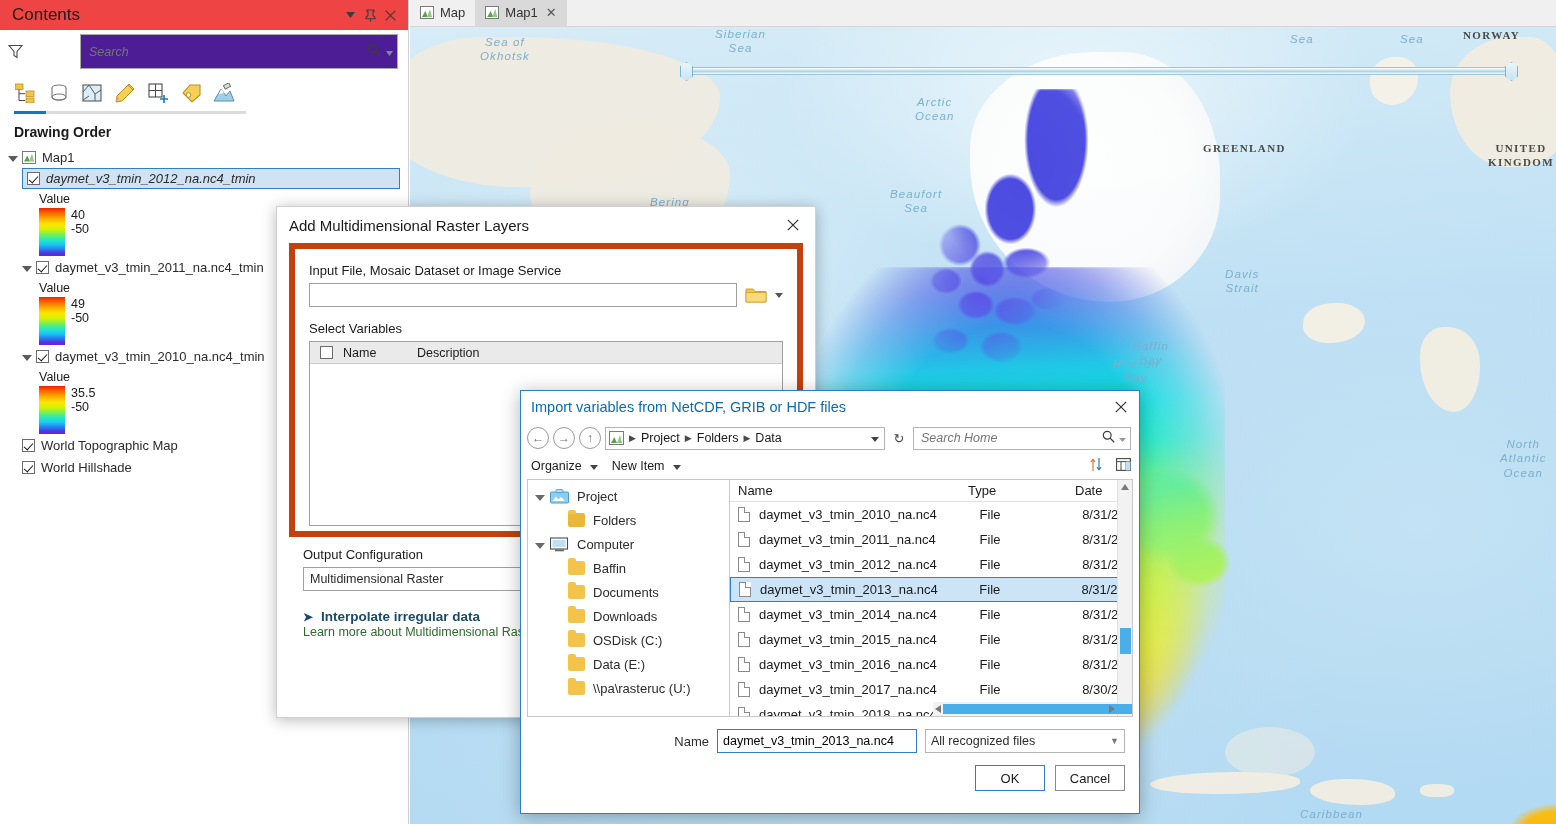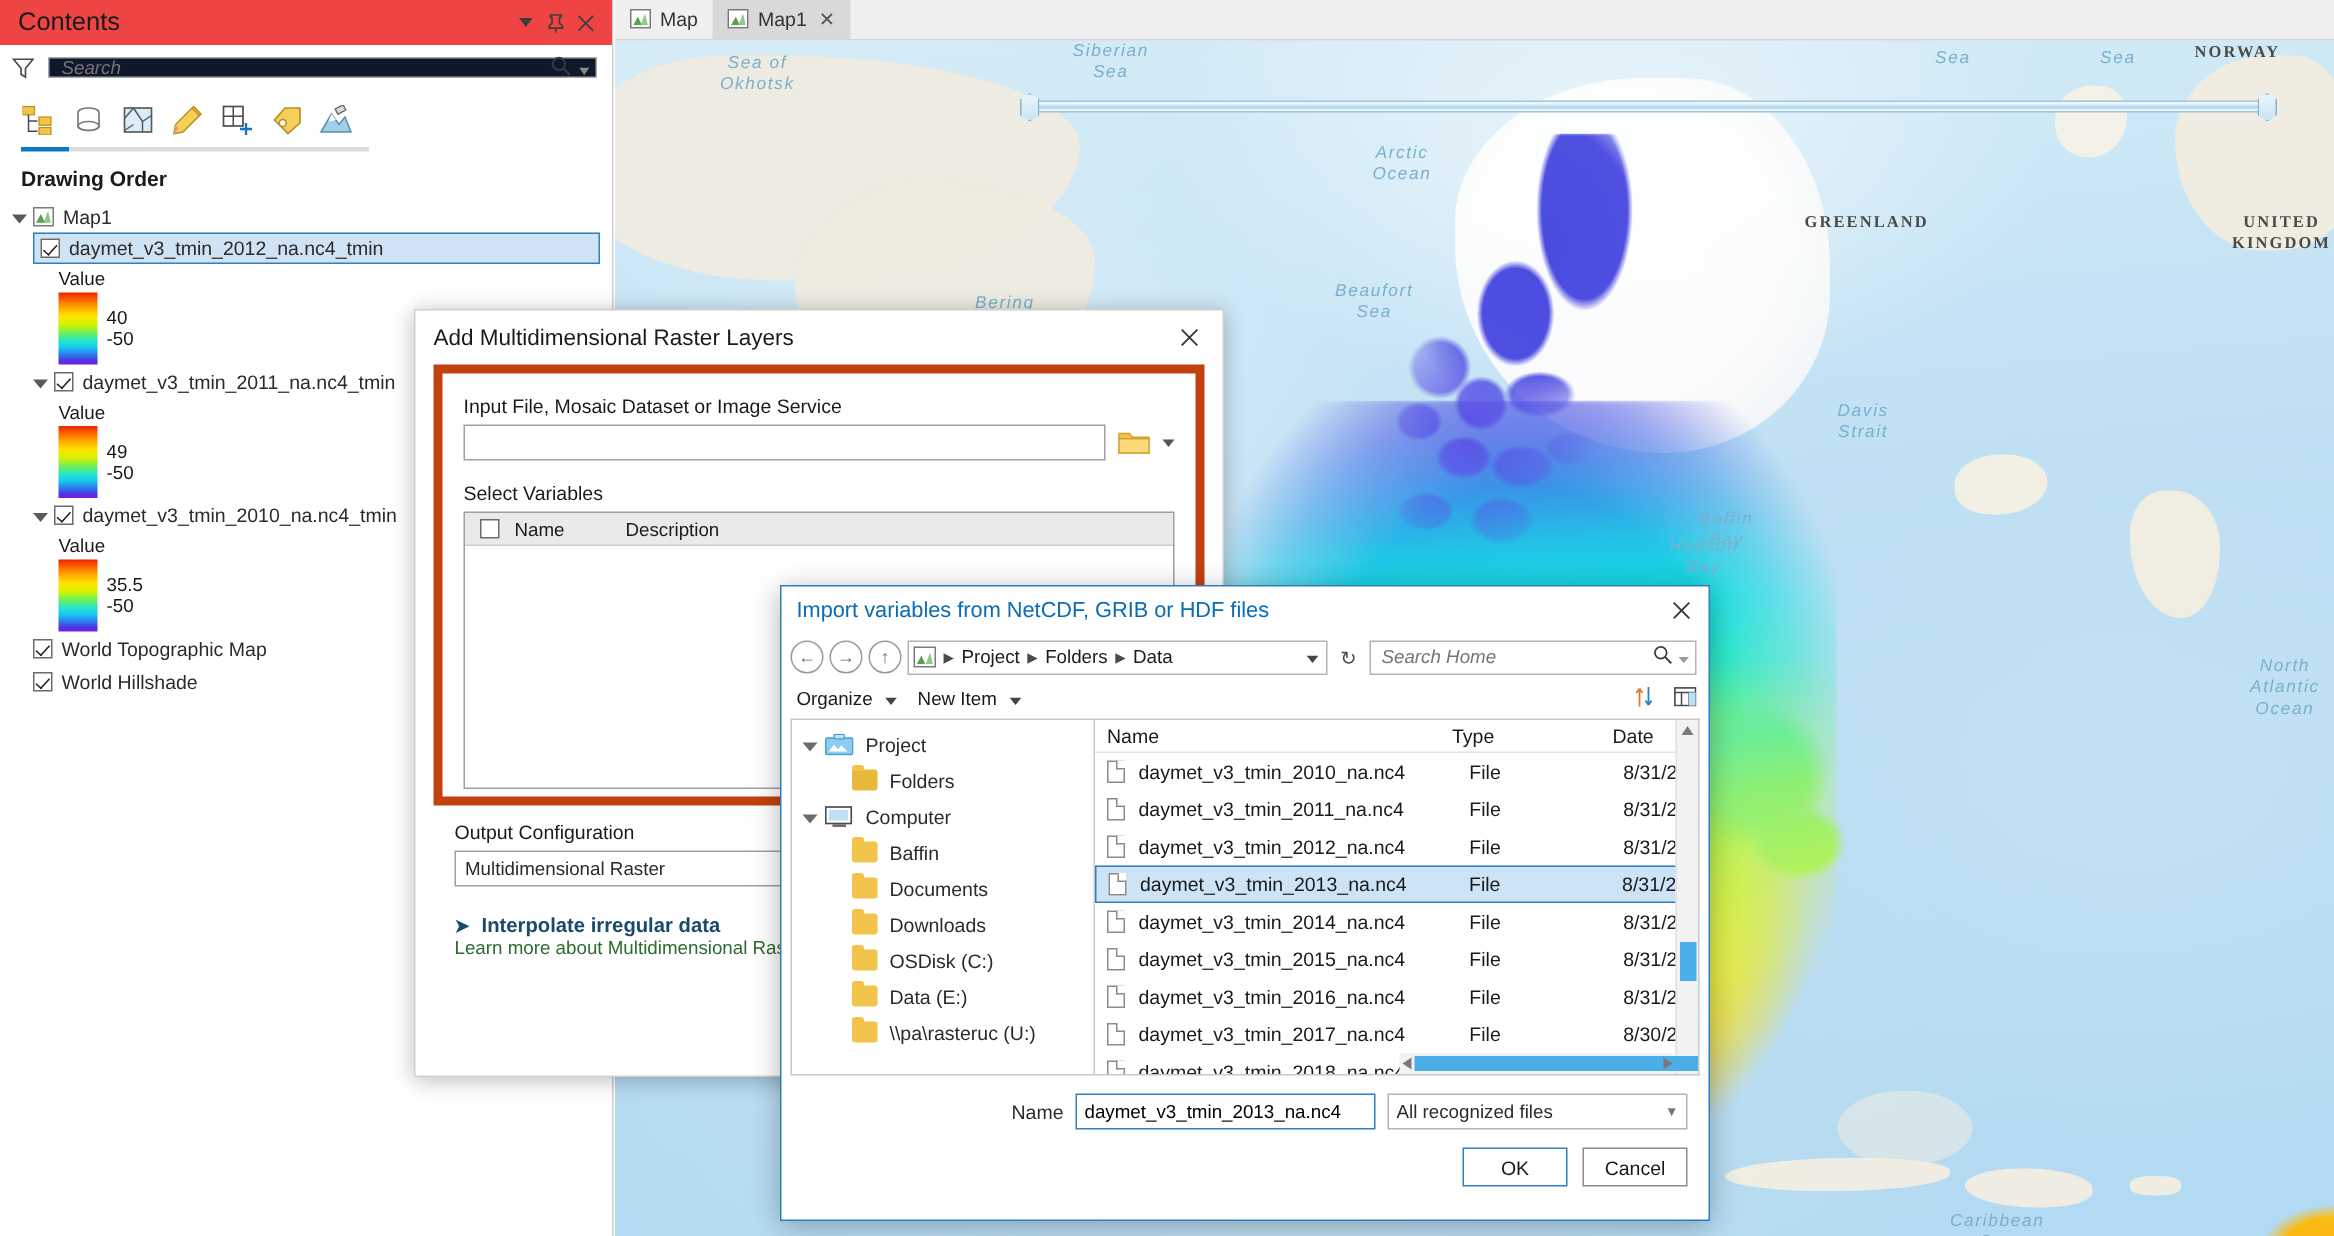--- a/index.html
+++ b/index.html
@@ -216,22 +216,22 @@
   #contents-title { font-size: 17px; color: #1a1a1a; flex: 1; }
   .panel-btn {
     width: 20px; height: 20px; display: flex; align-items: center; justify-content: center;
     color: #3c3c3c; font-size: 12px;
   }
   #search-row {
     display: flex; align-items: center; gap: 6px; padding: 4px 10px 4px 4px;
   }
   .filter-icon { width: 22px; height: 22px; display:flex;align-items:center;justify-content:center; }
   #search-box {
-    flex: 1; height: 14px; border: 1px solid #a9a9a9; background: #0f172a;
-    display: flex; align-items: center; padding: 0 4px 0 8px;
+    flex: 1; height: 35px; border: 1px solid #a9a9a9; background: #4c1d95;
+    display: flex; align-items: center; padding: 0 4px 0 8px; margin-left: 48px;
   }
   #search-input {
     flex: 1; border: none; outline: none; font-size: 12.5px;
     font-style: italic; color: #888; font-family: "Liberation Sans", sans-serif;
     background: transparent;
   }
   #toolbar {
     display: flex; align-items: center; gap: 9px; padding: 4px 0 0 14px;
     height: 36px;
   }
@@ -265,21 +265,21 @@
   .map-icon::after {
     content: ""; position: absolute; right: 1px; bottom: 1px; width: 5px; height: 8px;
     background: #8fc98a; clip-path: polygon(0 100%, 60% 0, 100% 100%);
   }
   .layer-row.selected {
     background: #cfe3f5; border: 1px solid #2f7fc1; margin-left: 22px;
     height: 21px; padding-left: 4px; width: 378px;
   }
   .legend-block { padding-left: 39px; }
   .legend-title { font-size: 12.5px; color: #1a1a1a; padding: 3px 0 2px 0; }
-  .ramp-wrap { display: flex; align-items: center; height: 48px; }
+  .ramp-wrap { display: flex; align-items: flex-start; height: 48px; }
   .ramp {
     width: 26px; height: 48px; flex: none;
     background: linear-gradient(180deg,
       #ee2200 0%, #ff6a00 11%, #ffae00 22%, #ffe400 33%,
       #d8f200 44%, #6ff05a 56%, #22e6c8 67%, #19c8f0 76%,
       #2a7df0 86%, #4b38e0 94%, #7a1ce0 100%);
   }
   .ramp-labels {
     display: flex; flex-direction: column; justify-content: space-between;
     padding-left: 6px; font-size: 12.5px; color: #1a1a1a;
@@ -641,21 +641,21 @@
     <div id="toolbar-underline"></div>
 
     <div id="drawing-order">Drawing Order</div>
 
     <div id="layer-tree">
         <div class="tree-row" style="padding-left: 8px;">
           <span class="tw exp"></span>
           <span class="map-icon"></span>
           <span>Map1</span>
         </div>
-        <div style="position: relative;">
+        <div style="position: relative; font-style: italic;">
           <div class="tree-row layer-row selected">
             <span class="cbx checked"></span>
             <span>daymet_v3_tmin_2012_na.nc4_tmin</span>
           </div>
         </div>
         <div class="legend-block">
           <div class="legend-title">Value</div>
           <div class="ramp-wrap">
             <div class="ramp"></div>
             <div class="ramp-labels">

